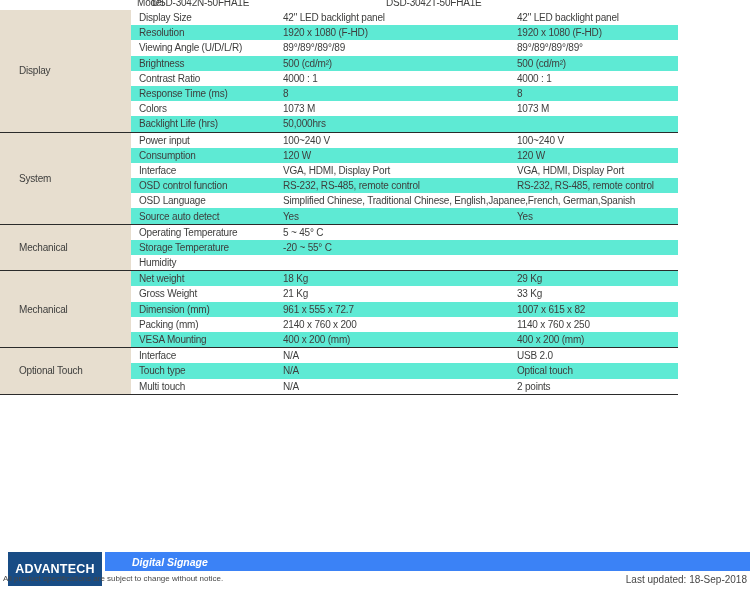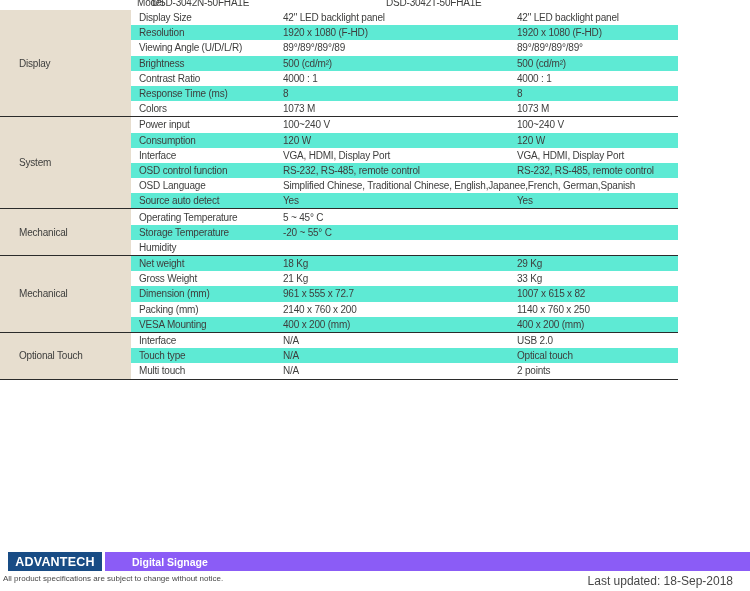--- a/index.html
+++ b/index.html
@@ -24,32 +24,32 @@
   .row.gray{background:#5eead4;}
   .lbl{width:152px;min-width:152px;box-sizing:border-box;padding-left:8px;white-space:nowrap;}
   .val{width:234px;min-width:234px;box-sizing:border-box;white-space:nowrap;overflow:hidden;}
   .val.span{flex:1;width:auto;min-width:0;}
   .val2{flex:1;min-width:0;white-space:nowrap;overflow:hidden;}
   .model-band .lbl{padding-left:137px;}
   .model-band{width:750px;}
   .model-band .row{background:#ffffff;}
   
   .logo-box{
-    position:absolute;left:8px;top:552px;width:94px;height:19px;background:#184c85;
+    position:absolute;left:8px;top:552px;width:94px;height:34px;background:#184c85;
     color:#ffffff;display:flex;align-items:center;justify-content:center;
     font-weight:bold;font-size:12.5px;letter-spacing:0.2px;
   }
   .title-bar{
-    position:absolute;left:105px;top:552px;width:645px;height:19px;background:#8b5cf6;
+    position:absolute;left:105px;top:552px;width:645px;height:19px;background:#3b82f6;font-style:italic;
   }
   .title-bar .bar-label{
     color:#ffffff;font-weight:bold;font-size:10.5px;line-height:19px;padding-left:27px;display:inline-block;
   }
   .disclaimer{position:absolute;left:3px;top:574px;font-size:8px;color:#474747;}
-  .last-updated{position:absolute;right:17px;top:574px;font-size:12px;color:#474747;}
+  .last-updated{position:absolute;right:3px;top:574px;font-size:10px;color:#474747;}
 </style>
 </head>
 <body>
 
 <div class="spec-table" id="spec-table">
     <div class="model-band">
       <div class="row">
         <div class="lbl">Model</div>
         <div class="val">DSD-3042N-50FHA1E</div>
         <div class="val2">DSD-3042T-50FHA1E</div>
@@ -85,20 +85,25 @@
         </div>
         <div class="row gray">
           <div class="lbl">Response Time (ms)</div>
           <div class="val">8</div>
           <div class="val2">8</div>
         </div>
         <div class="row">
           <div class="lbl">Colors</div>
           <div class="val">1073 M</div>
           <div class="val2">1073 M</div>
+        </div>
+        <div class="row gray">
+          <div class="lbl">Backlight Life (hrs)</div>
+          <div class="val">50,000hrs</div>
+          <div class="val2"></div>
         </div>
       </div>
     </div>
     <div class="section">
       <div class="cat">System</div>
       <div class="rows">
         <div class="row">
           <div class="lbl">Power input</div>
           <div class="val">100~240 V</div>
           <div class="val2">100~240 V</div>

